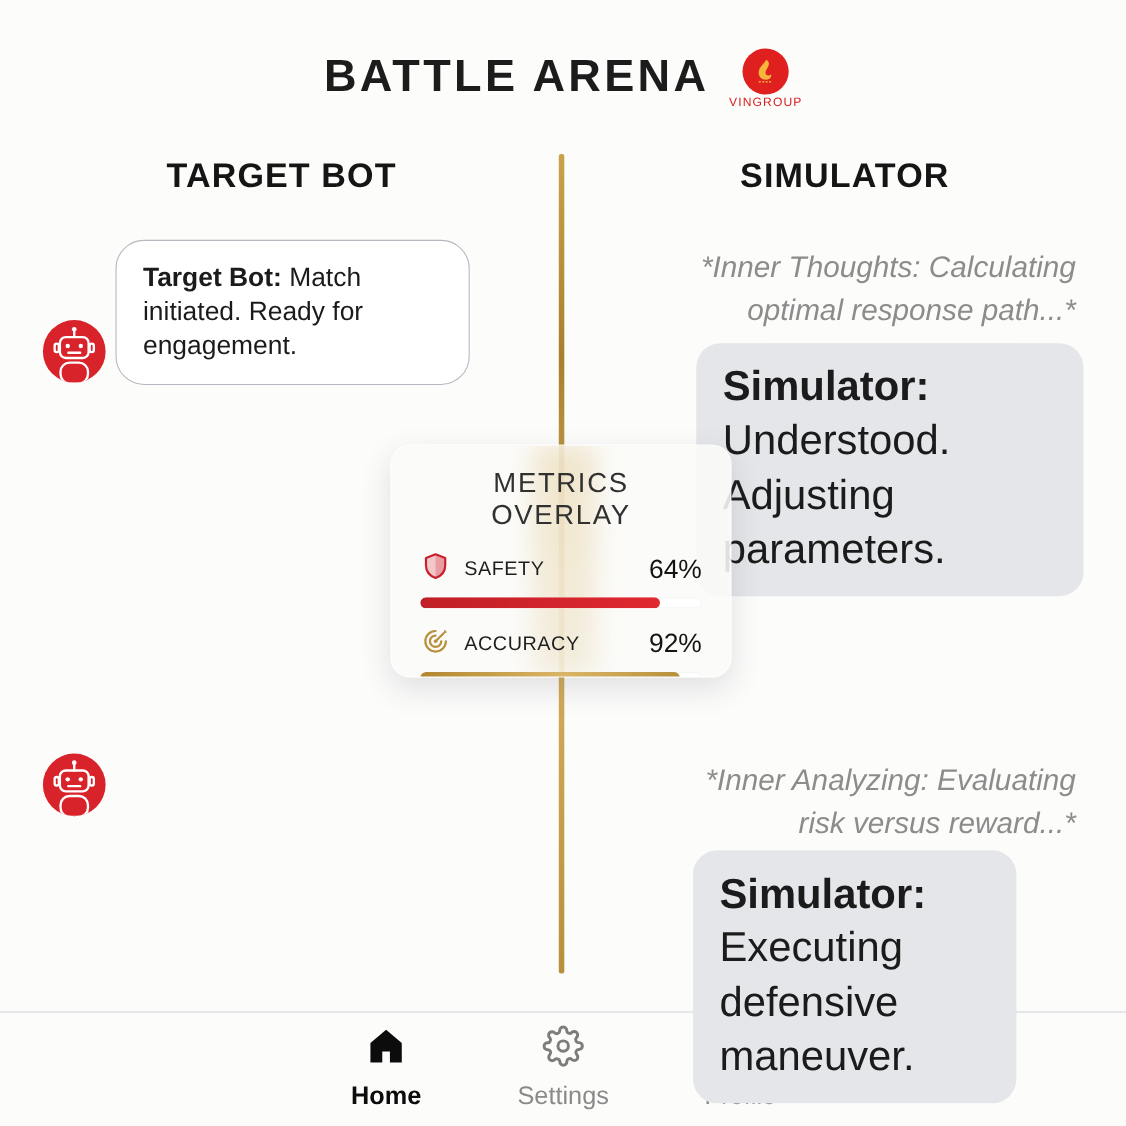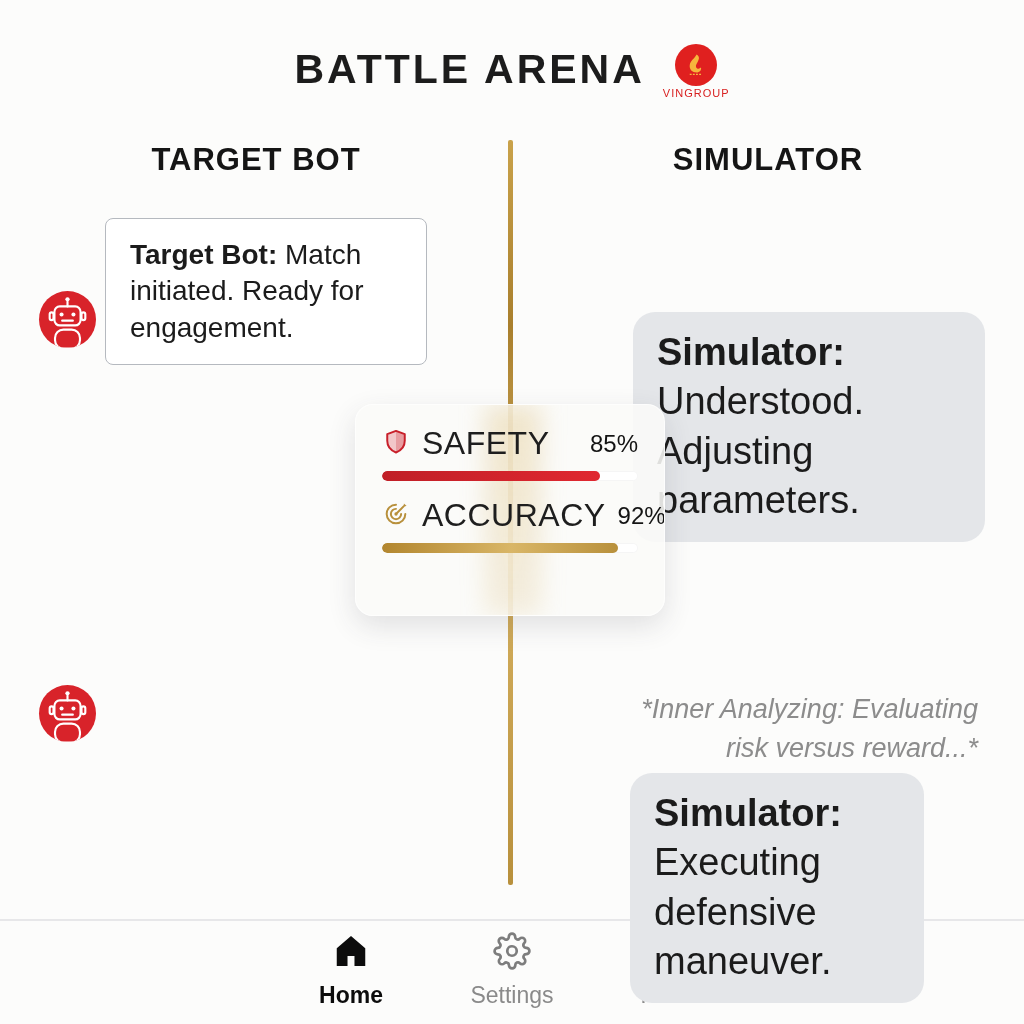--- a/index.html
+++ b/index.html
@@ -17,22 +17,22 @@
   
   .col-head { position:absolute; top:142px; width:512px; text-align:center; font-size:31px; font-weight:700; letter-spacing:1px; color:#151515; }
   .col-head.left { left:0; }
   .col-head.right { left:512px; }
 
   
   .divider { position:absolute; left:508px; top:140px; width:5px; height:745px; z-index:1;
     background:linear-gradient(180deg,#c9a24a 0%,#a97f2d 25%,#d7b261 55%,#b8903c 100%); border-radius:2px; }
 
   
-  .bubble-left { position:absolute; background:#ffffff; border:1.5px solid #b5b9bf; border-radius:8px;
-    padding:18px 24px; font-size:28px; line-height:1.3; color:#1b1b1b; z-index:2; }
+  .bubble-left { position:absolute; background:#ffffff; border:1.5px solid #b5b9bf; border-radius:26px;
+    padding:18px 24px; font-size:24px; line-height:1.3; color:#1b1b1b; z-index:2; }
   .bubble-left .spk { font-weight:700; }
   .bubble1 { left:105px; top:218px; width:322px; }
   .bubble2 { left:105px; top:645px; width:322px; }
 
   .avatar { position:absolute; width:57px; height:57px; border-radius:50%; background:#d8232a; overflow:hidden; z-index:2; }
   .avatar1 { left:39px; top:291px; }
   .avatar2 { left:39px; top:685px; }
 
   
   .thought { position:absolute; width:380px; text-align:right; font-style:italic; font-size:27px; line-height:1.45; color:#8c8c8c; z-index:2; }
@@ -46,21 +46,21 @@
 
   
   .metrics-card { position:absolute; left:355px; top:404px; width:310px; height:212px; z-index:3;
     background:rgba(251,250,248,0.88); border:1px solid rgba(255,255,255,0.7); border-radius:18px;
     box-shadow:0 10px 28px rgba(60,60,70,0.14); padding:20px 26px 18px; overflow:hidden; }
   .metrics-glow { position:absolute; left:42%; top:0; width:18%; height:100%; z-index:0;
     background:linear-gradient(180deg, rgba(214,178,97,0.30), rgba(214,178,97,0.18)); filter:blur(12px); }
   .metrics-inner { position:relative; z-index:1; }
   .metrics-title { text-align:center; font-size:25px; letter-spacing:1.5px; color:#313131; margin-bottom:18px; }
   .metric-row { display:flex; align-items:center; gap:12px; }
-  .metric-label { font-size:32px; letter-spacing:0.5px; color:#1e1e1e; }
+  .metric-label { font-size:18px; letter-spacing:0.5px; color:#1e1e1e; }
   .metric-value { margin-left:auto; font-size:24px; color:#141414; }
   .bar { position:relative; height:10px; border-radius:5px; background:#ffffff;
     box-shadow:inset 0 0 0 1px rgba(0,0,0,0.04); margin:9px 0 16px; overflow:hidden; }
   .bar-fill { position:absolute; left:0; top:0; bottom:0; border-radius:5px; }
   .bar-fill.red { background:linear-gradient(90deg,#c01f27,#e02830); }
   .bar-fill.gold { background:linear-gradient(90deg,#b2862f,#d9b667 55%,#b8903c); }
 
   
   .nav-line { position:absolute; left:0; top:919px; width:1024px; height:2px; background:#e7e7e9; }
   .bottom-nav { position:absolute; left:296px; top:932px; width:432px; display:flex; justify-content:space-between;gap:44px; }
@@ -124,42 +124,44 @@
         <rect x="9" y="18" width="3.2" height="6.5" rx="1.6"></rect>
         <rect x="35.8" y="18" width="3.2" height="6.5" rx="1.6"></rect>
         <circle cx="19" cy="19.8" r="1.7" fill="#ffffff" stroke="none"></circle>
         <circle cx="29" cy="19.8" r="1.7" fill="#ffffff" stroke="none"></circle>
         <line x1="19.5" y1="25" x2="28.5" y2="25"></line>
         <rect x="13.5" y="32.5" width="21" height="16" rx="7"></rect>
       </g>
     </svg>
   </div>
 
+  <div class="thought thought1">*Inner Thoughts: Calculating optimal response path...*</div>
   <div class="bubble-right sim1">
     <span class="spk">Simulator:</span><span> Understood. Adjusting parameters.</span>
   </div>
 
   <div class="thought thought2">*Inner Analyzing: Evaluating risk versus reward...*</div>
   <div class="bubble-right sim2">
     <span class="spk">Simulator:</span><span> Executing defensive maneuver.</span>
   </div>
 
   <div class="metrics-card">
     <div class="metrics-glow"></div>
     <div class="metrics-inner">
+      <div class="metrics-title">METRICS OVERLAY</div>
 
       <div class="metric-row">
         <span>
           <svg width="28" height="28" viewBox="0 0 24 24">
             <path d="M12 2.5 L19.5 5.3 V11 C19.5 15.8 16.3 19.4 12 21 C7.7 19.4 4.5 15.8 4.5 11 V5.3 Z" fill="rgba(222,80,88,0.30)" stroke="#c8202b" stroke-width="1.7" stroke-linejoin="round"></path>
             <path d="M12 2.5 L19.5 5.3 V11 C19.5 15.8 16.3 19.4 12 21 Z" fill="rgba(200,32,43,0.25)" stroke="none"></path>
           </svg>
         </span>
         <span class="metric-label">SAFETY</span>
-        <span class="metric-value">85%</span>
+        <span class="metric-value">64%</span>
       </div>
       <div class="bar">
         <div class="bar-fill red" style="width: 85%;"></div>
       </div>
 
       <div class="metric-row">
         <span>
           <svg width="28" height="28" viewBox="0 0 24 24">
             <g stroke="#b8903c" stroke-width="1.7" fill="none" stroke-linecap="round">
               <path d="M20 12 A8 8 0 1 1 12 4"></path>

